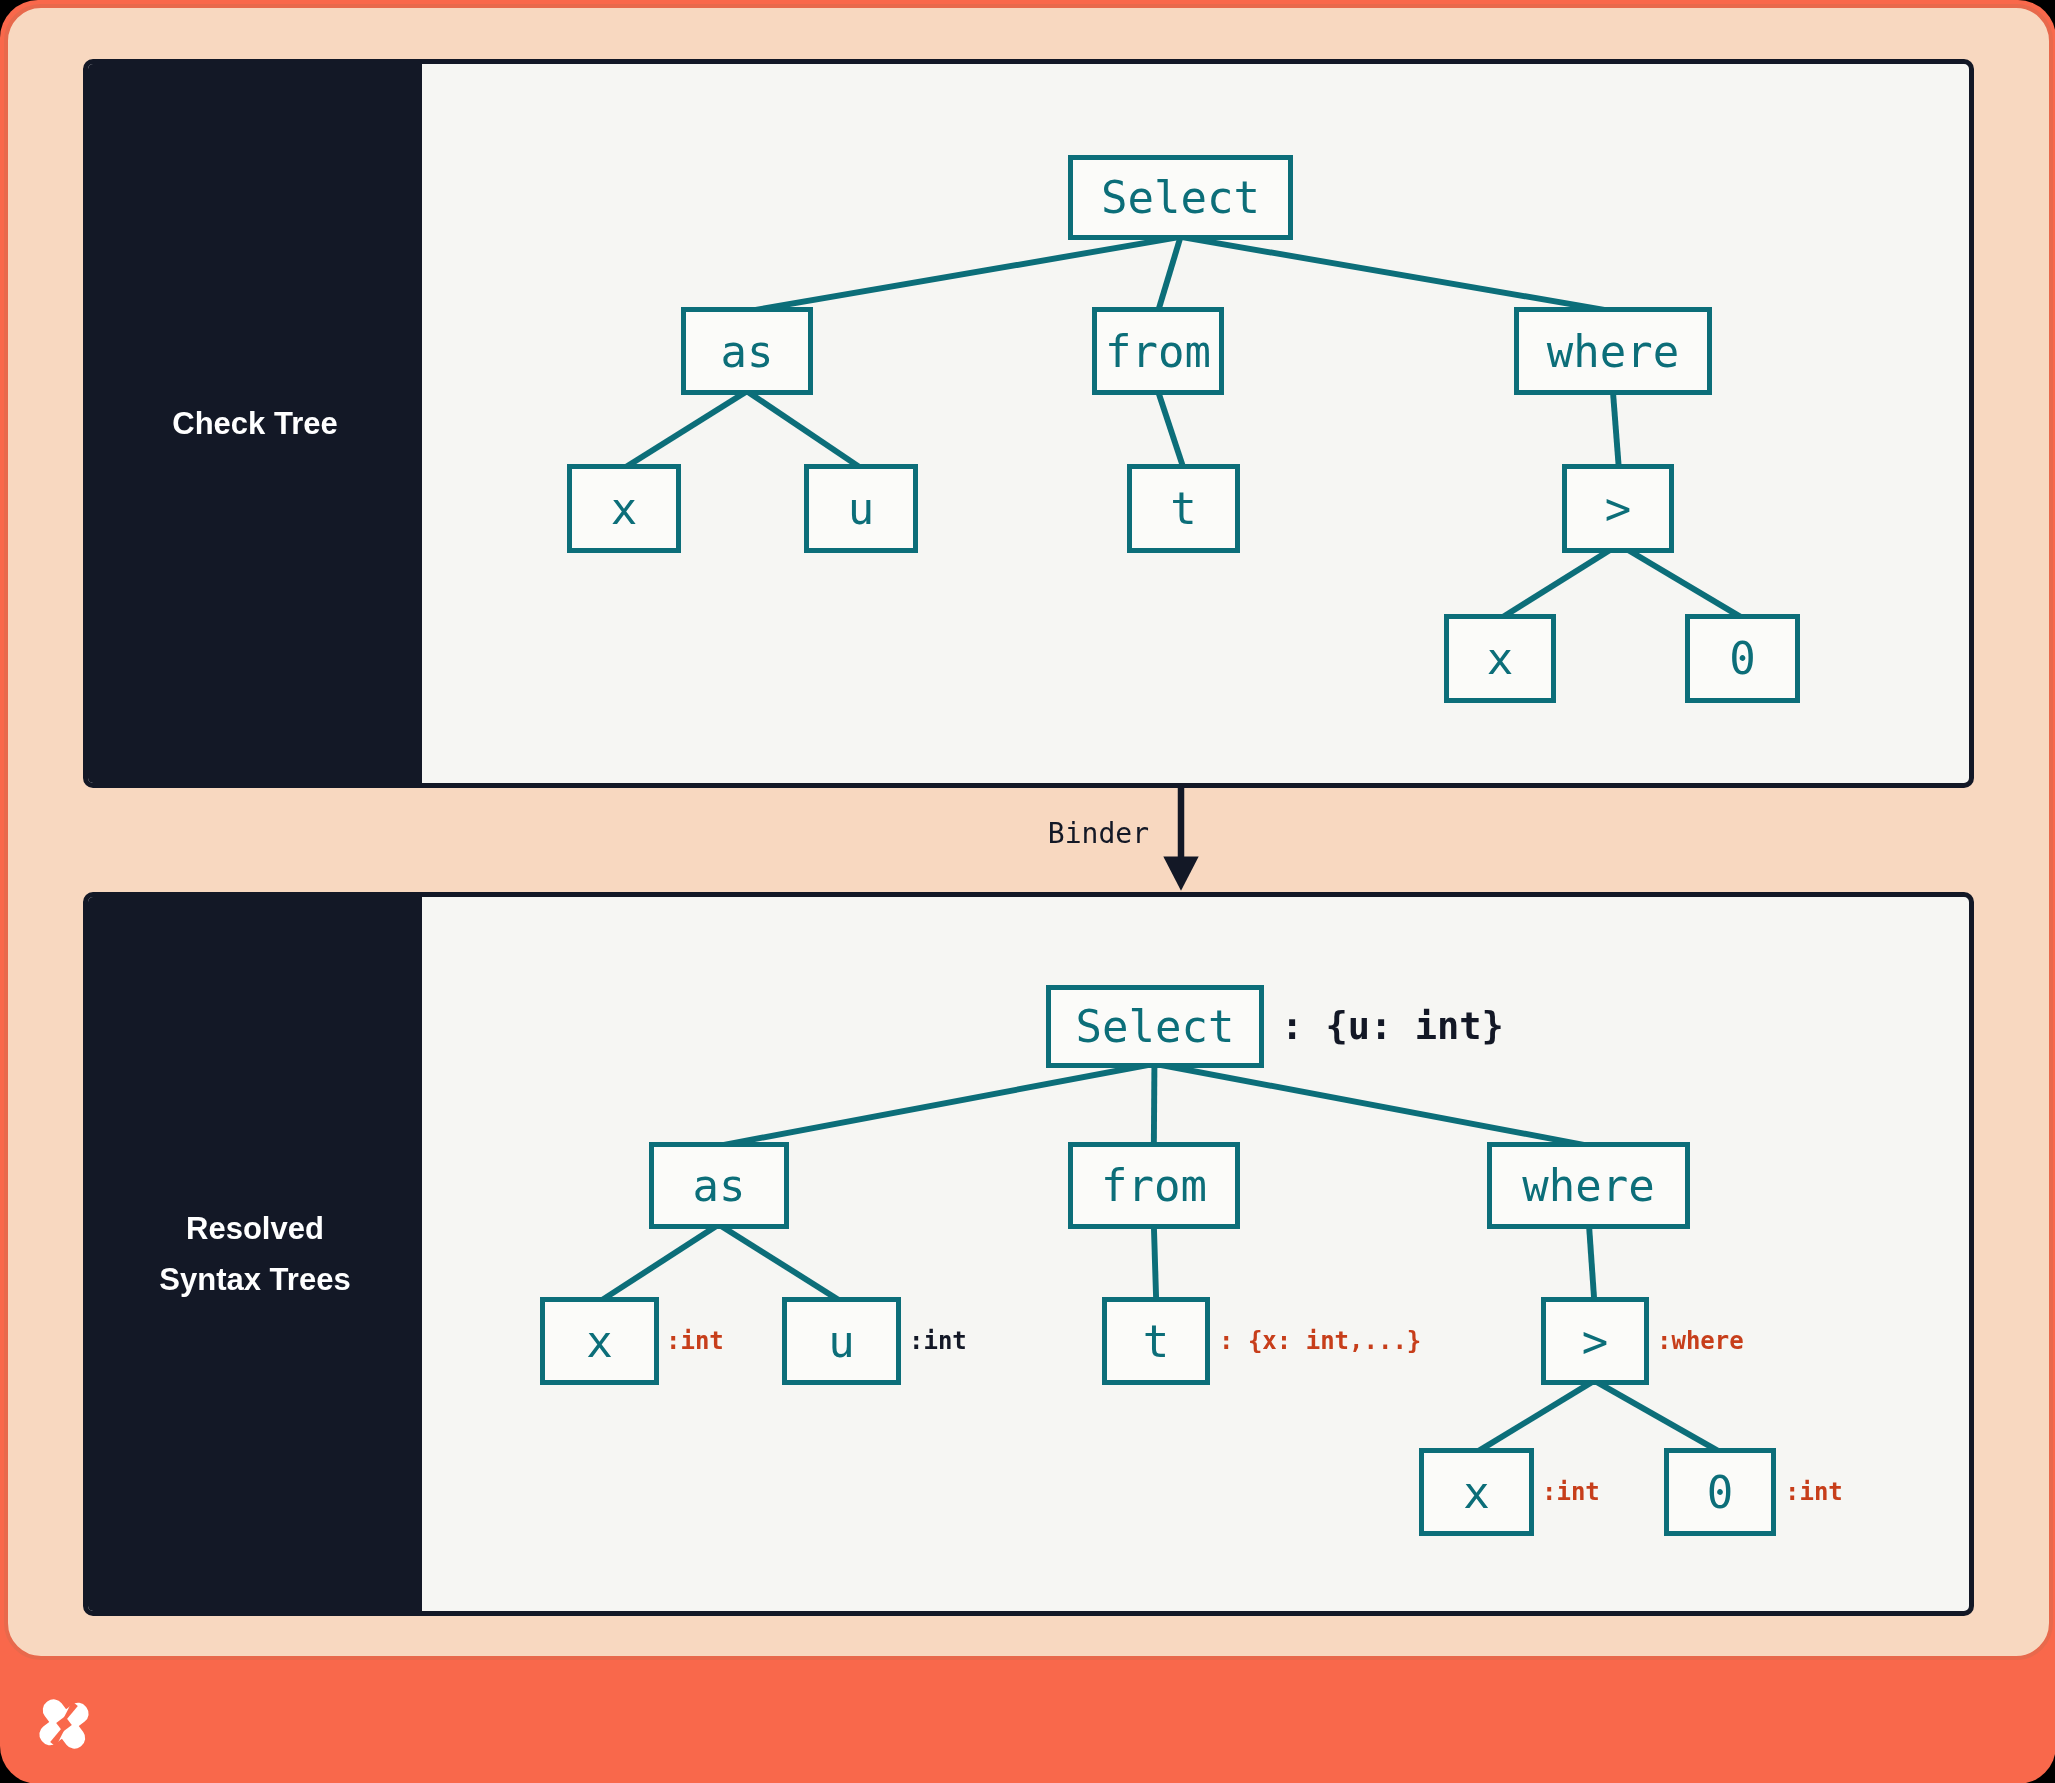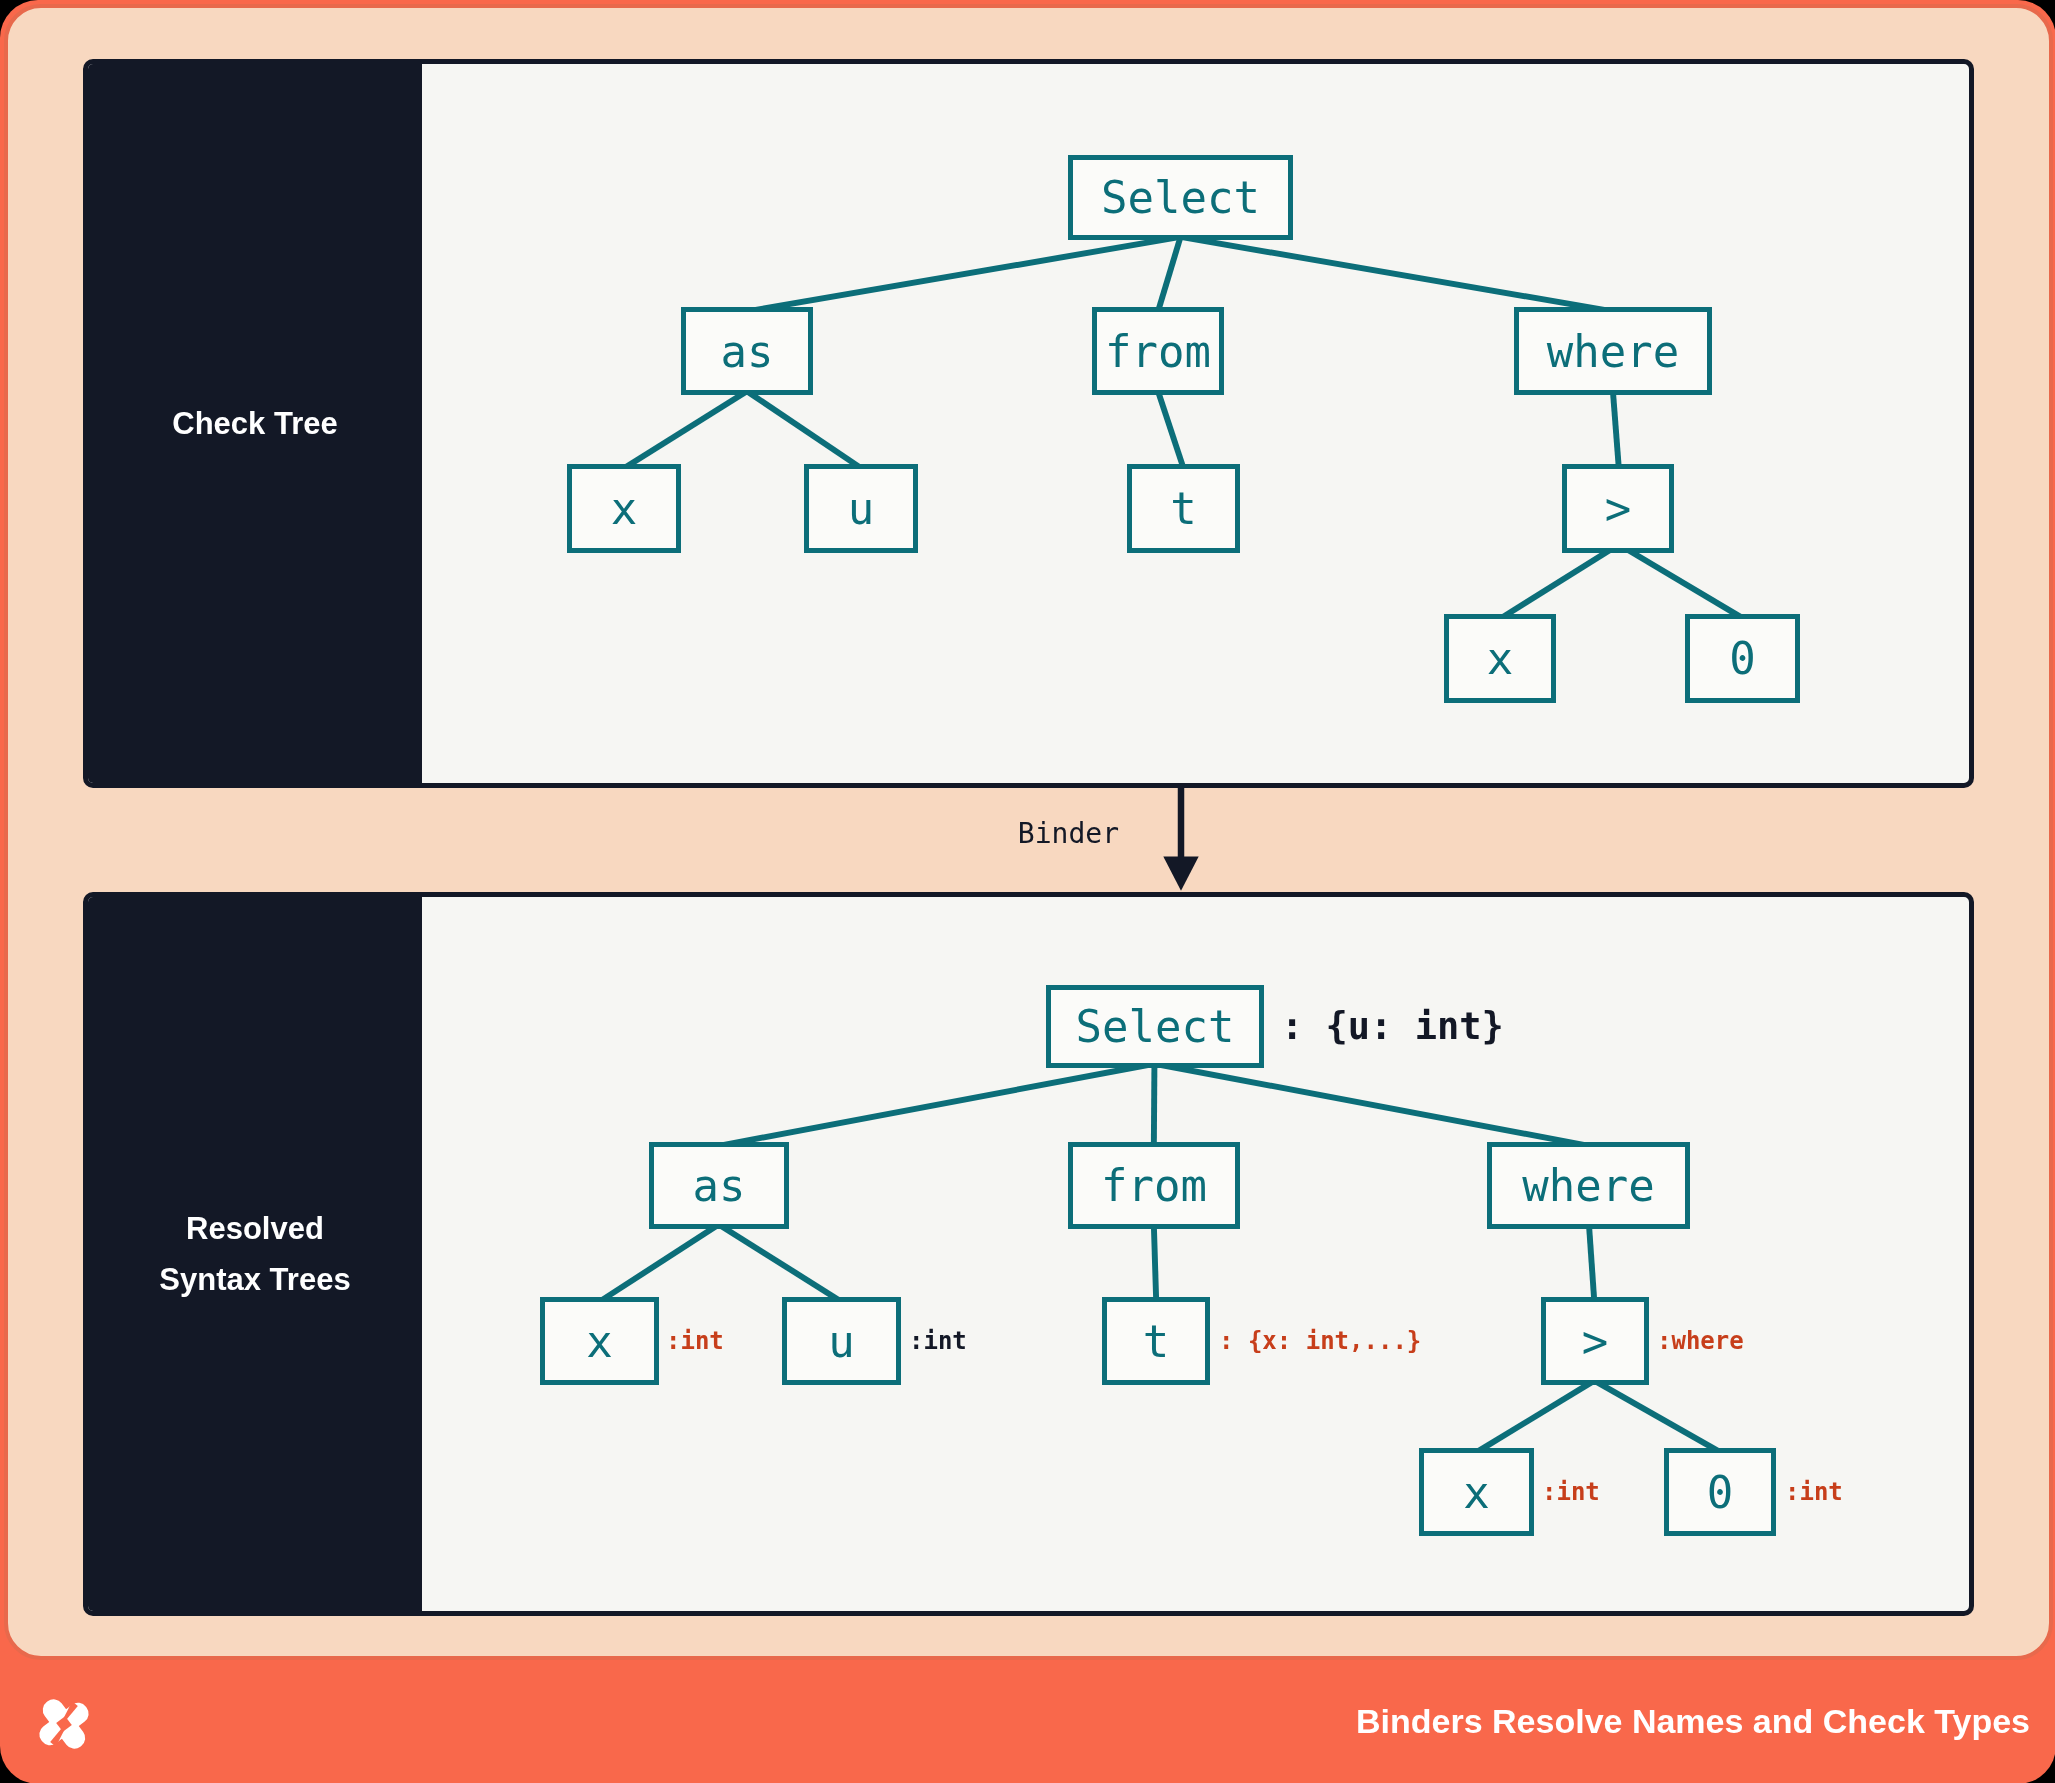--- a/index.html
+++ b/index.html
@@ -77,21 +77,21 @@
     font-size: 24px;
     display: flex;
     align-items: center;
     white-space: pre;
   }
   .ann-red  { color: #C73E1A; }
   .ann-navy { color: #131826; }
   .ann-big  { font-size: 37px; text-align: center; }
   .binder-label {
     position: absolute;
-    left: 882px; top: 817px;
+    left: 912px; top: 817px;
     width: 237px;
     text-align: right;
     font-family: "DejaVu Sans Mono", monospace;
     font-size: 28px;
     color: #131826;
   }
   .binder-arrow {
     position: absolute;
     left: 1156px; top: 788px;
   }
@@ -205,15 +205,14 @@
     <g transform="rotate(8 50 50)">
       <g fill="#FFFFFF">
         <rect x="5" y="33" width="90" height="34" rx="16" transform="rotate(45 50 50)"></rect>
         <rect x="5" y="33" width="90" height="34" rx="16" transform="rotate(-45 50 50)"></rect>
       </g>
       <polygon points="50,47 68,18 58,12 47,44" fill="#F9684B"></polygon>
       <polygon points="50,53 32,82 42,88 53,56" fill="#F9684B"></polygon>
       <rect x="41" y="41" width="18" height="18" fill="#F9684B" transform="rotate(45 50 50)"></rect>
     </g>
   </svg>
-  <div class="footer-title">Binders Resolve Names and Check Types</div>
 </div>
 
 
 </body></html>

